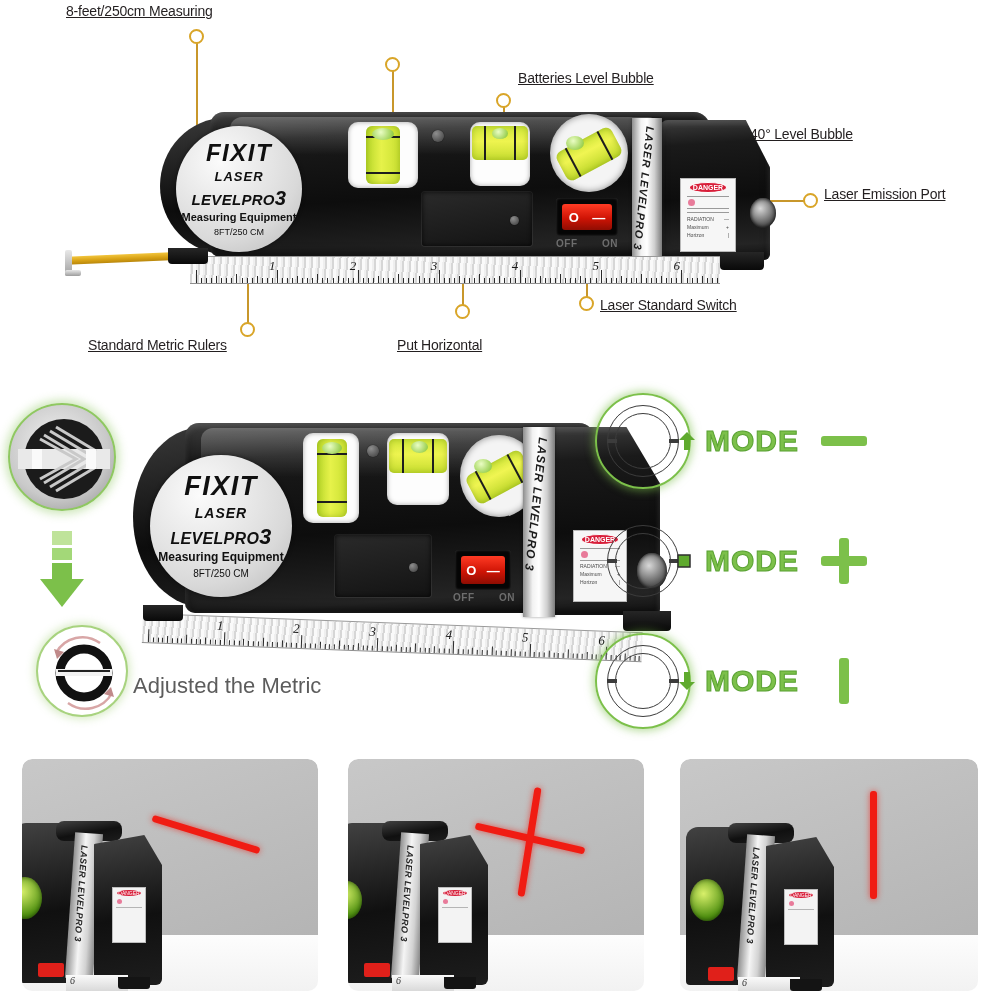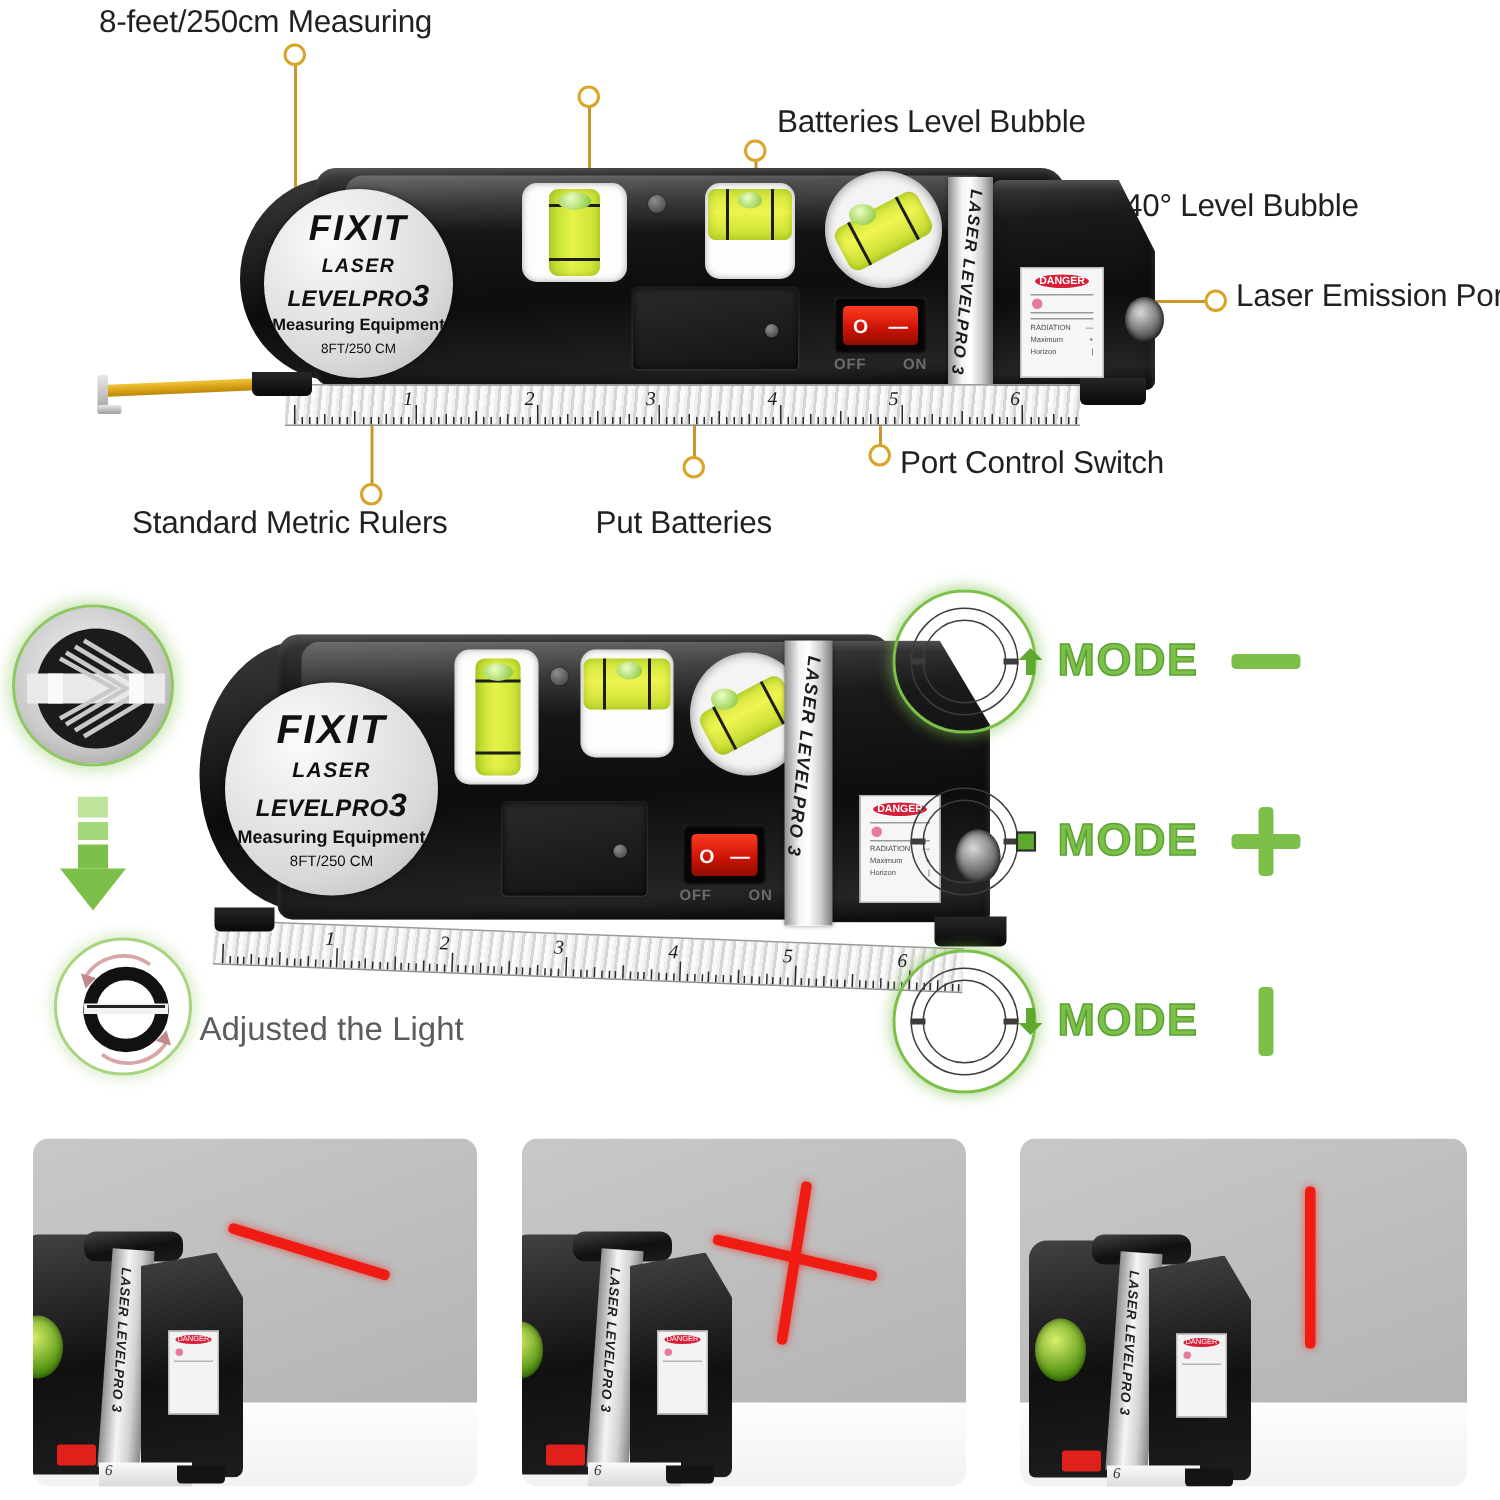--- a/index.html
+++ b/index.html
@@ -10,24 +10,25 @@
     font-family: "Liberation Sans", sans-serif;
     overflow: hidden;
   }
   #page { position: relative; width: 1000px; height: 1000px; background:#fff; }
 
   
   .abs { position: absolute; }
   .callout-label {
     position: absolute;
     font-family: "Liberation Sans", sans-serif;
-    font-size: 21px;
+    font-size: 14px;
     color: #231f20;
     white-space: nowrap;
     letter-spacing: -0.2px;
+    text-decoration: underline;
   }
   .lead-line { position: absolute; background: #c8972b; }
   .lead-dot {
     position: absolute;
     width: 15px; height: 15px;
     border: 2.5px solid #d9a528;
     border-radius: 50%;
     background: #ffffff;
   }
 
@@ -341,22 +342,22 @@
     <div class="lead-line" style="left:462px; top:212px; width:2px; height:98px;"></div>
     <div class="lead-dot" style="left:455px; top:304px;"></div>
 
     <div class="lead-line" style="left:247px; top:262px; width:2px; height:66px;"></div>
     <div class="lead-dot" style="left:240px; top:322px;"></div>
 
     <div class="callout-label" style="left:66px;  top:3px;">8-feet/250cm Measuring</div>
     <div class="callout-label" style="left:518px; top:70px;">Batteries Level Bubble</div>
     <div class="callout-label" style="left:750px; top:126px;">40° Level Bubble</div>
     <div class="callout-label" style="left:824px; top:186px;">Laser Emission Port</div>
-    <div class="callout-label" style="left:600px; top:297px;">Port Control Switch</div>
-    <div class="callout-label" style="left:397px; top:337px;">Put Batteries</div>
+    <div class="callout-label" style="left:600px; top:297px;">Laser Standard Switch</div>
+    <div class="callout-label" style="left:397px; top:337px;">Put Horizontal</div>
     <div class="callout-label" style="left:88px;  top:337px;">Standard Metric Rulers</div>
 
     <div class="device" style="left:60px; top:100px; width:700px; height:190px;">
 
       <div class="tape-blade" style="left:10px; top:154px; width:120px; height:8px; transform:rotate(-2.5deg);"></div>
       <div class="tape-hook" style="left:5px; top:150px; width:7px; height:26px;"></div>
       <div class="tape-hook" style="left:5px; top:170px; width:16px; height:6px;"></div>
 
       <div class="round-cap" style="left:100px; top:18px; width:130px; height:136px;"></div>
 
@@ -586,21 +587,21 @@
       <svg width="92" height="92" viewBox="0 0 92 92">
         <circle cx="46" cy="46" r="24" fill="none" stroke="#111" stroke-width="9"></circle>
         <rect x="18" y="42" width="56" height="7" fill="#f2f2f2"></rect>
         <rect x="20" y="43" width="52" height="2" fill="#222"></rect>
         <path d="M18 26 A30 30 0 0 1 62 16" fill="none" stroke="#d8a6a6" stroke-width="2.5"></path>
         <polygon points="16,22 26,25 19,32" fill="#c08a8a"></polygon>
         <path d="M74 66 A30 30 0 0 1 30 76" fill="none" stroke="#d8a6a6" stroke-width="2.5"></path>
         <polygon points="76,70 66,67 73,60" fill="#c08a8a"></polygon>
       </svg>
     </div>
-    <div class="adjust-text" style="left:133px; top:288px;">Adjusted the Light</div>
+    <div class="adjust-text" style="left:133px; top:288px;">Adjusted the Metric</div>
 
     <div class="device" style="left:125px; top:20px; width:520px; height:290px;">
       <div class="round-cap" style="left:8px; top:22px; width:140px; height:180px;"></div>
       <div class="body-shell" style="left:60px; top:18px; width:410px; height:190px;">
         <div class="body-gloss"></div>
       </div>
       <div class="body-shell" style="left:415px; top:22px; width:120px; height:188px; border-radius:8px 10px 6px 6px; clip-path: polygon(0 0, 72% 0, 100% 30%, 100% 100%, 0 100%);"></div>
 
       <div class="brand-disc" style="left:25px; top:50px; width:142px; height:142px;">
         <div class="bd-fixit" style="font-size:27px; margin-bottom:6px;">FIXIT</div>

